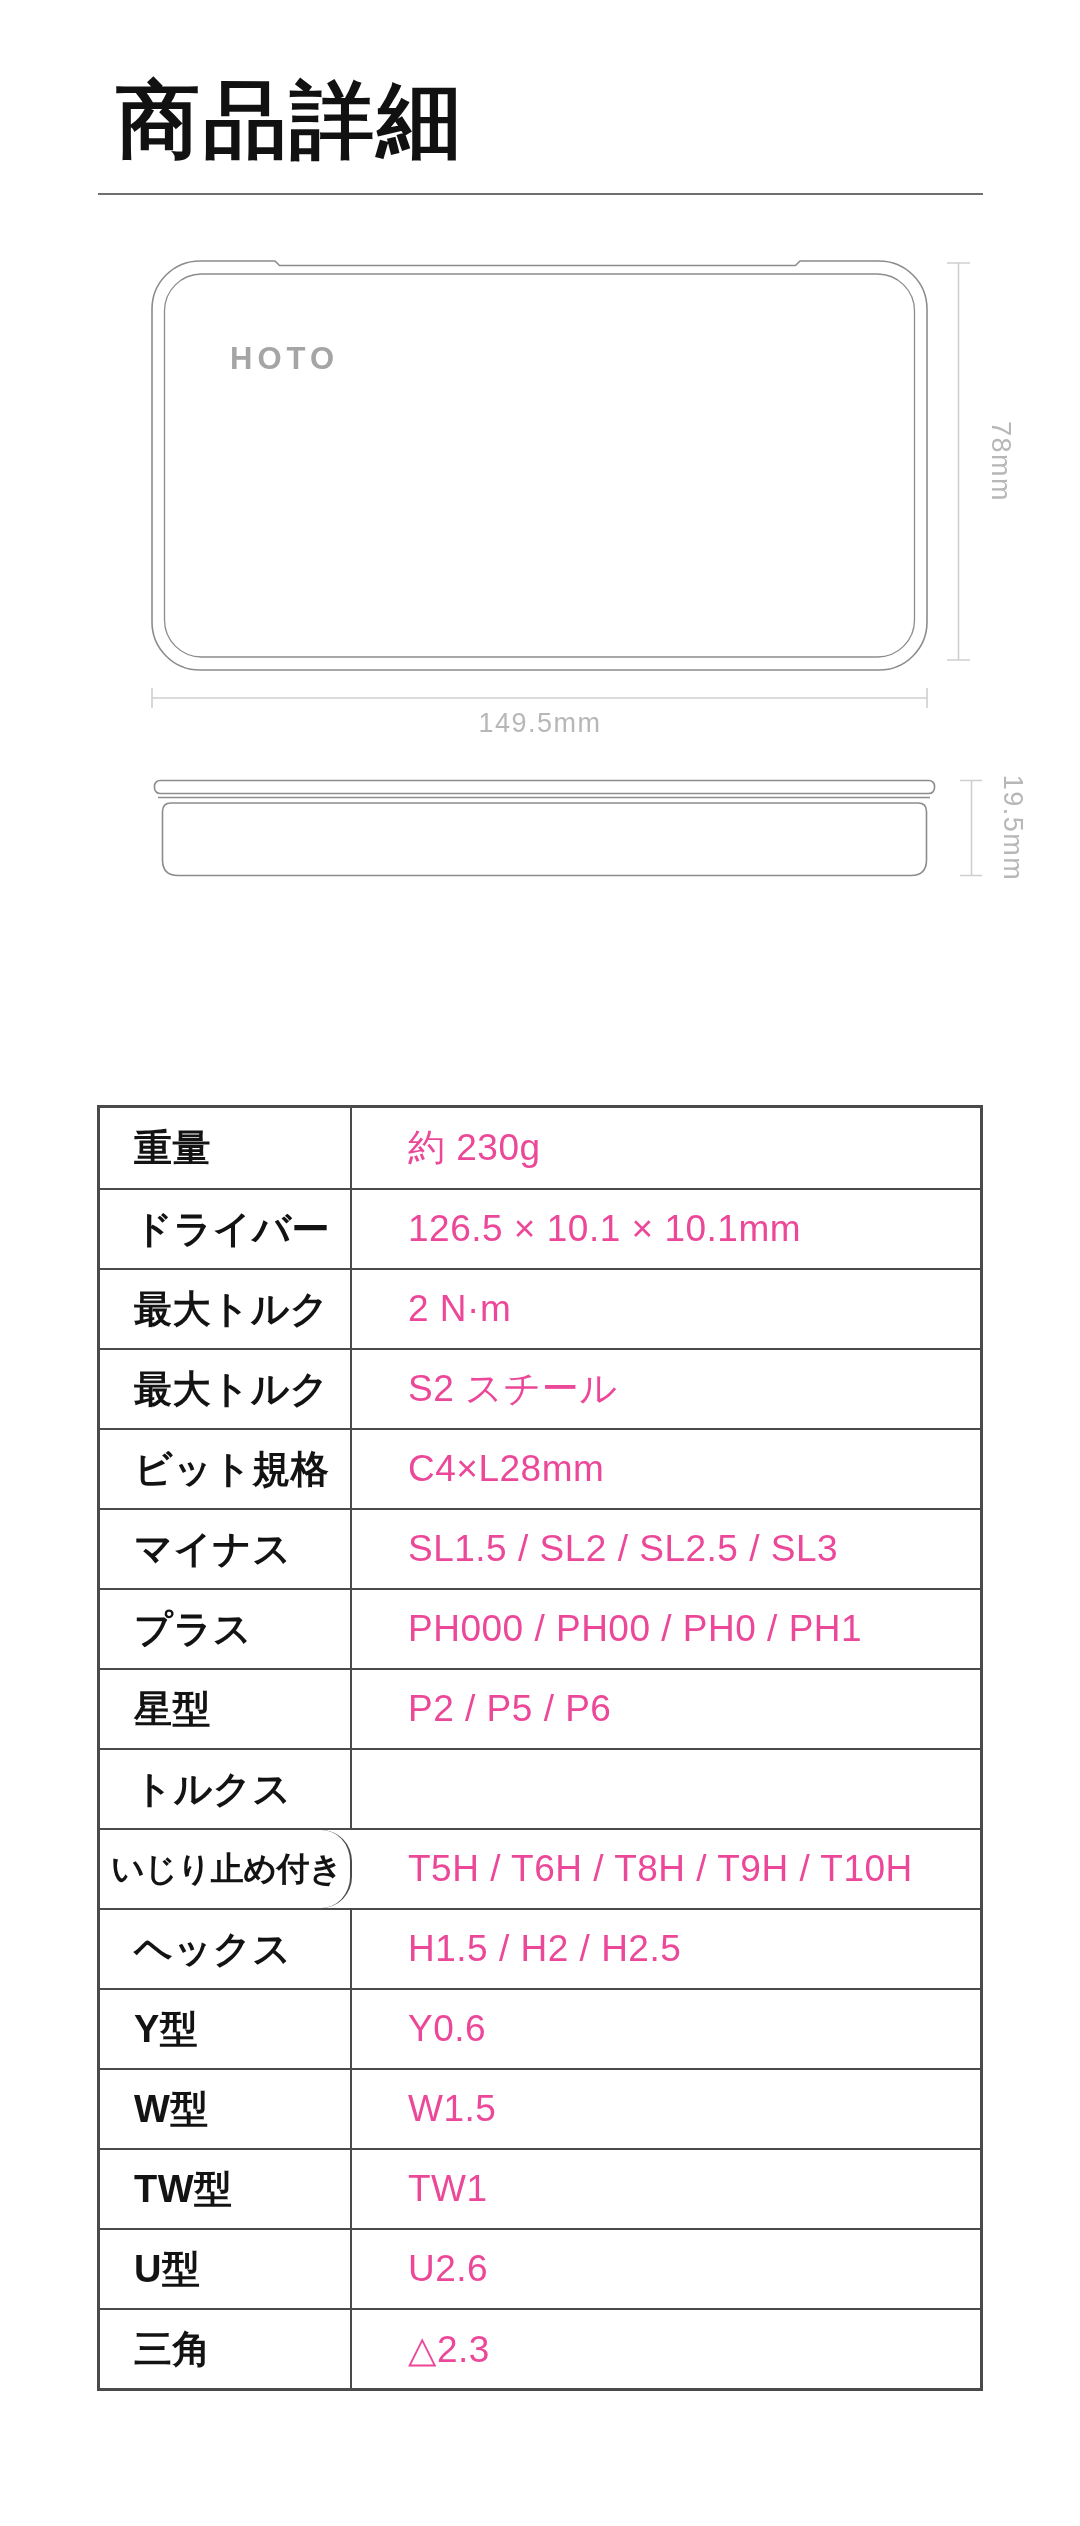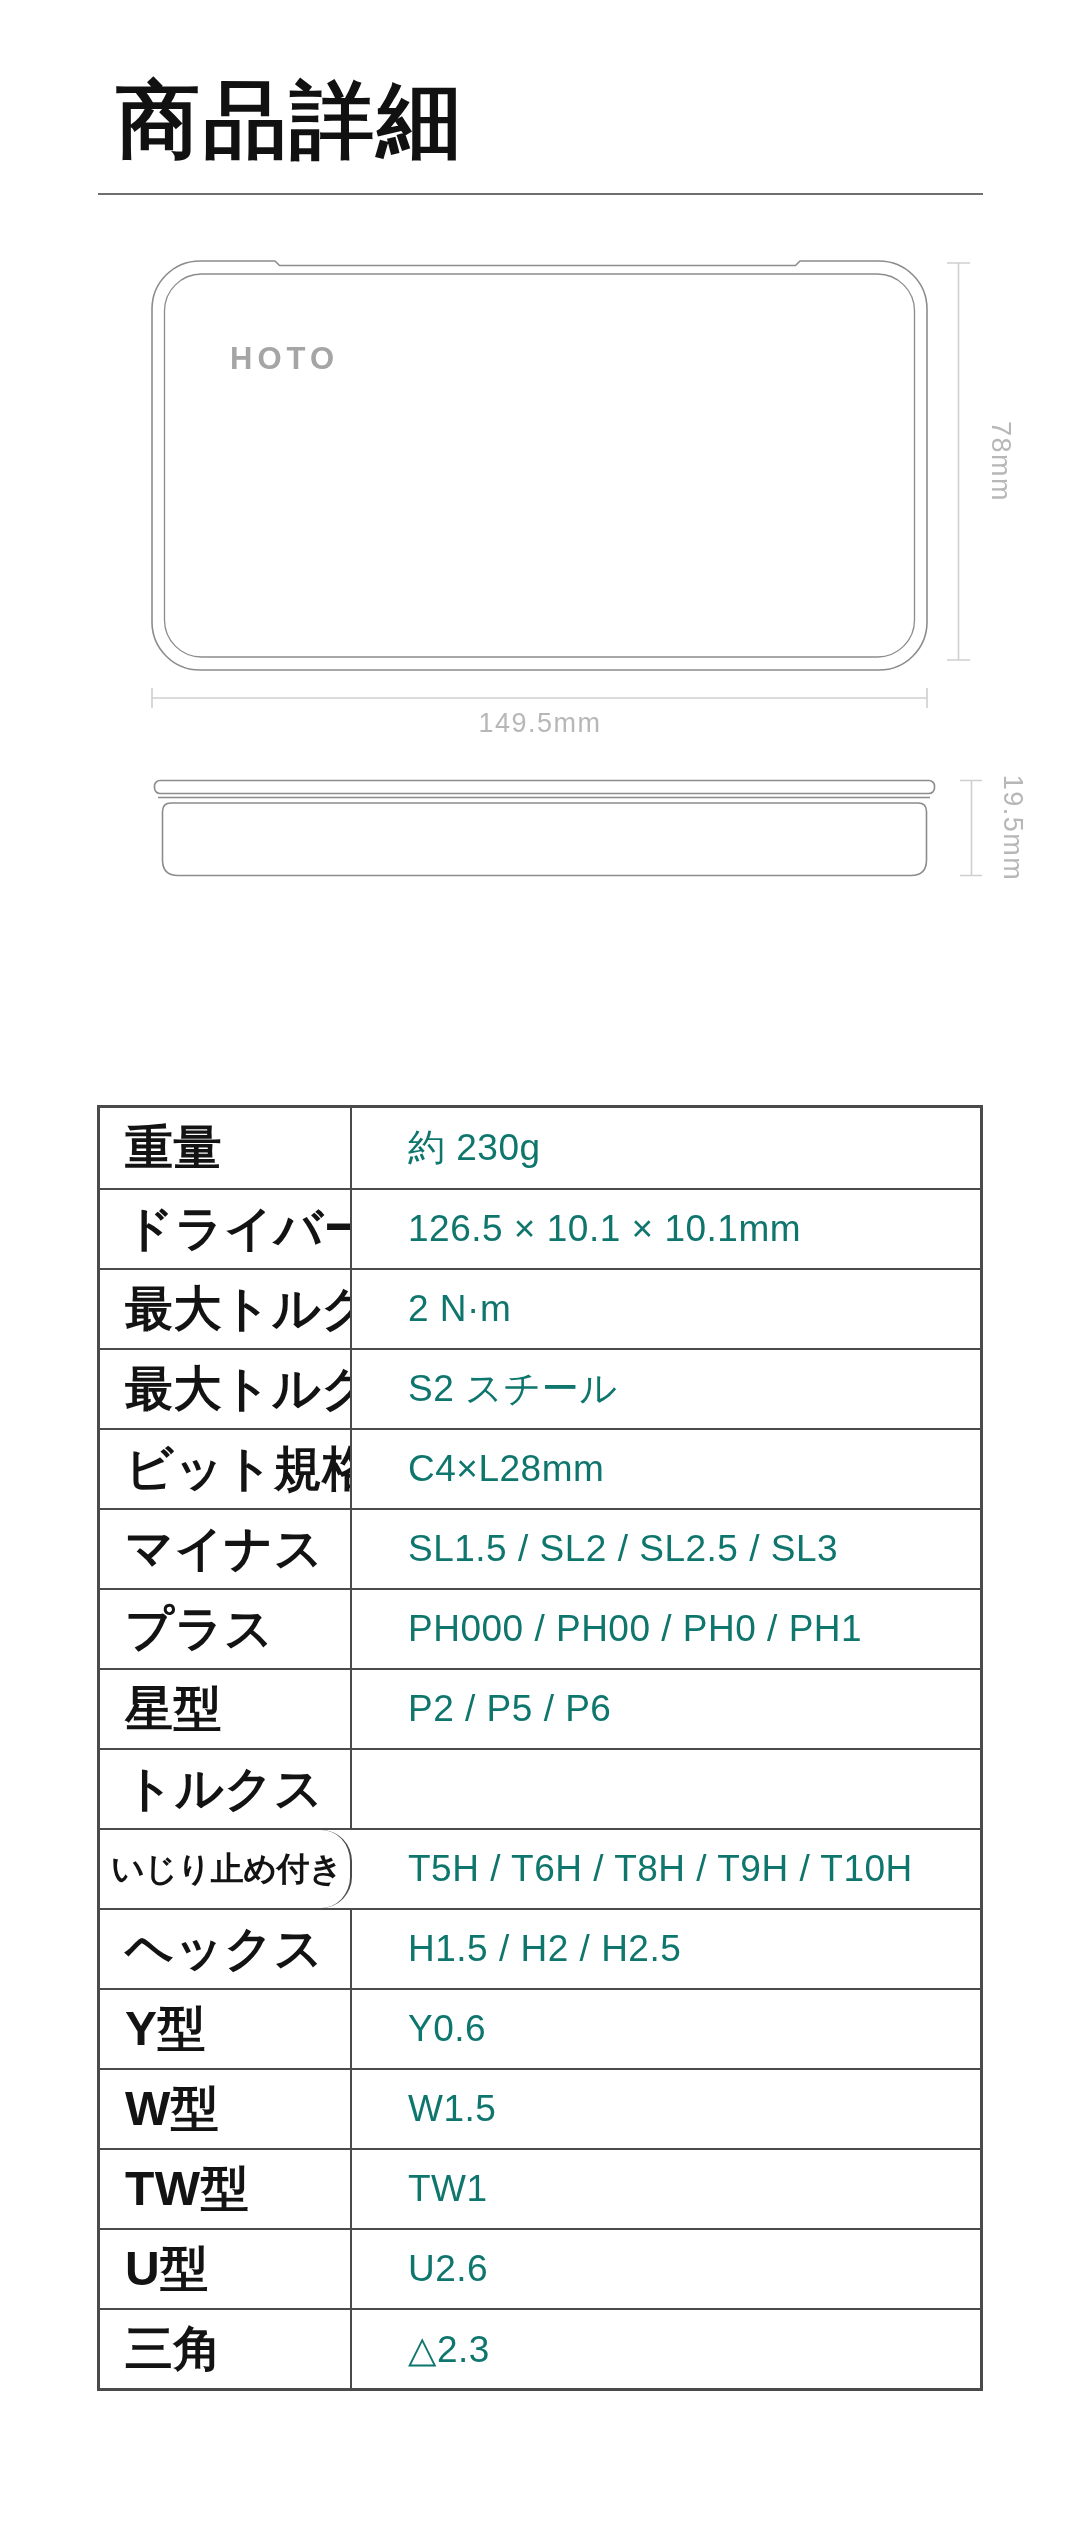--- a/index.html
+++ b/index.html
@@ -65,34 +65,34 @@
   .spec-row.first{border-top:none;}
   .cell{
     display:flex;
     align-items:center;
     box-sizing:border-box;
   }
   .cell.label{
     width:252px;
     flex:0 0 252px;
     border-right:2px solid #4a4a4a;
-    padding-left:25px;
-    font-size:48px;
+    padding-left:34px;
+    font-size:38px;
     font-weight:600;
     letter-spacing:0.5px;
     color:#131313;
     white-space:nowrap;
     overflow:hidden;
   }
   .cell.value{
     flex:1 1 auto;
     padding-left:56px;
     font-size:37px;
     font-weight:400;
-    color:#0f766e;
+    color:#ec4899;
     letter-spacing:0.5px;
     white-space:nowrap;
   }
   .spec-row.tight .cell.label{
     font-size:33px;
     padding-left:11px;
     letter-spacing:-0.5px;
     border-radius:31px;
   }
 </style>

